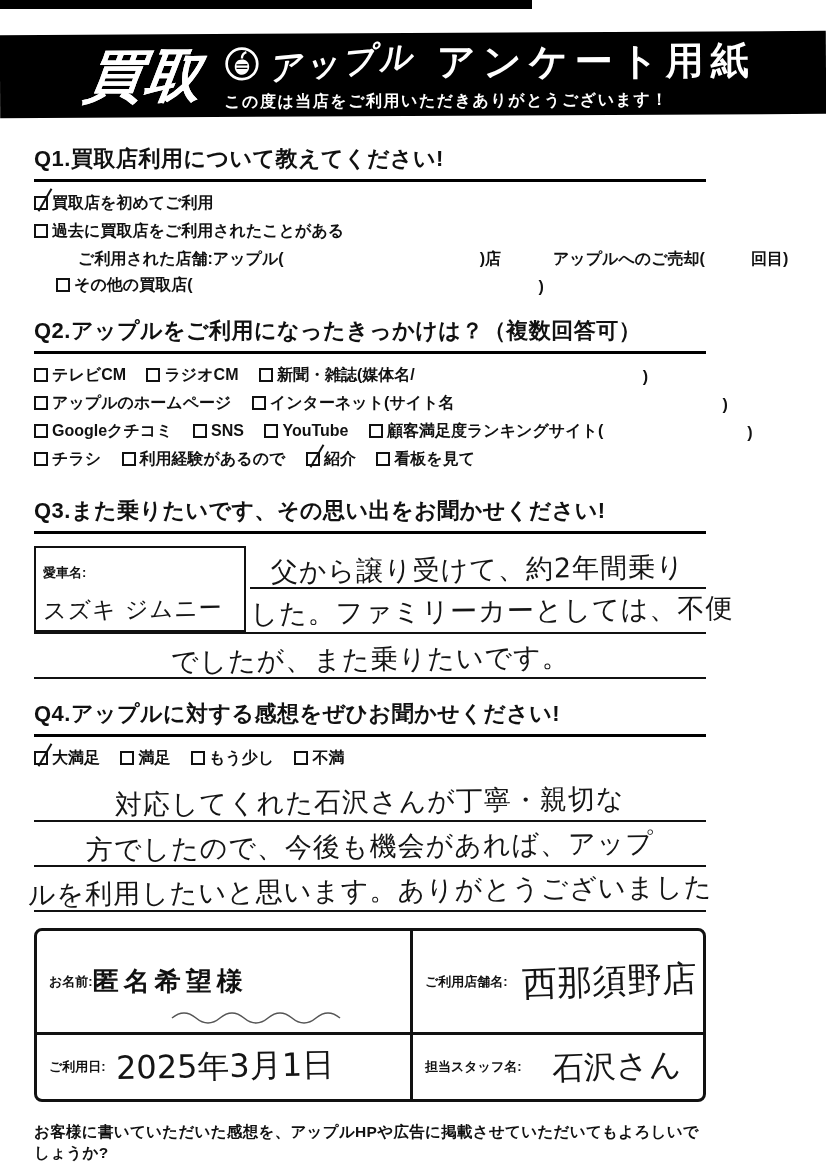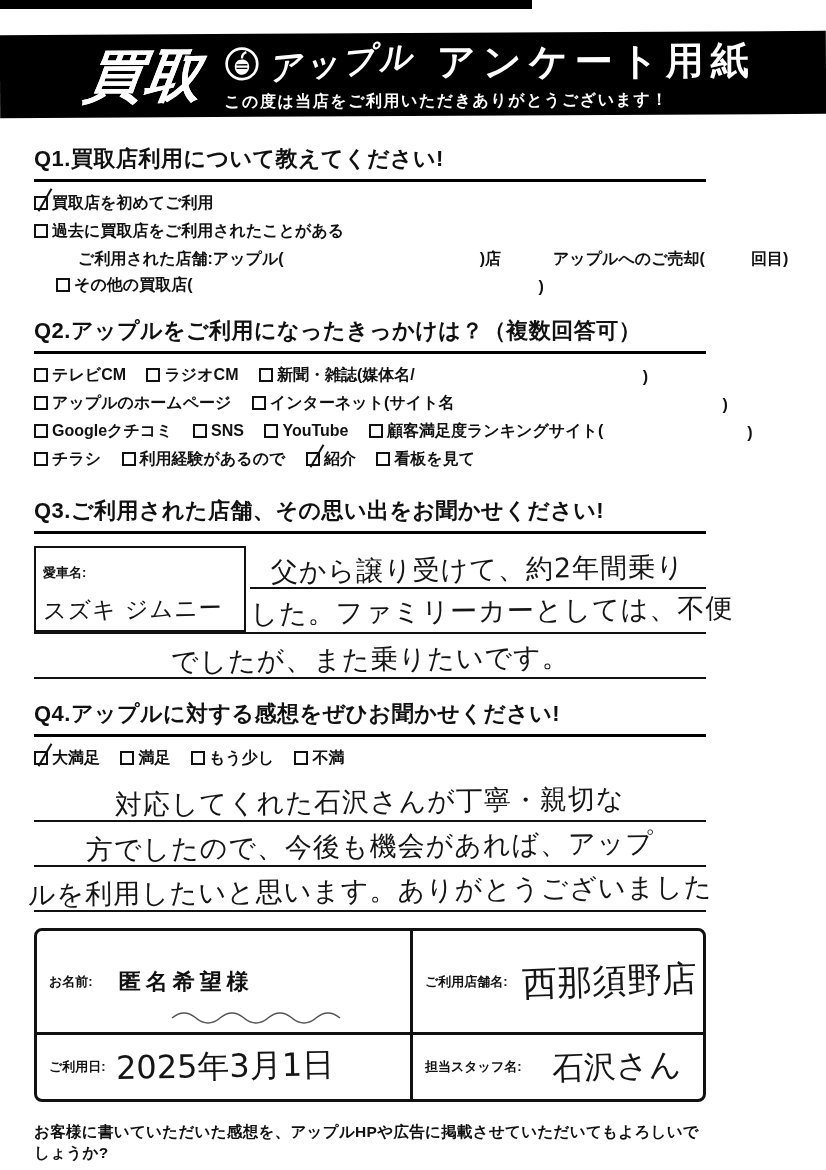--- a/index.html
+++ b/index.html
@@ -57,21 +57,21 @@
   .pad-box { padding-left:216px; }
   .q4lines { margin-top:4px; }
   .q4opts { margin-top:8px; }
   
   .info-table { margin-top:16px; border:3px solid #111; border-radius:8px;
     display:grid; grid-template-columns:376px 1fr; grid-template-rows:104px 64px; overflow:hidden; }
   .cell { padding:22px 12px; position:relative; display:flex; align-items:center; }
   .cell.br { border-right:3px solid #111; }
   .cell.bb { border-bottom:3px solid #111; }
   .small-label { font-size:13px; font-weight:800; flex:0 0 auto; }
-  .name-value { font-size:22px; font-weight:900; letter-spacing:5px; margin-left:26px; }
+  .name-value { font-size:26px; font-weight:900; letter-spacing:5px; }
   .scribble { position:absolute; left:130px; bottom:4px; }
   .hw-store { font-size:35px; margin-left:14px; transform:rotate(-2deg); }
   .hw-date { font-size:32px; margin-left:10px; transform:rotate(-1deg); }
   .hw-staff { font-size:32px; margin-left:30px; transform:rotate(-2deg); }
   
   .foot-q { margin-top:20px; font-size:15.5px; font-weight:800; letter-spacing:0.3px; }
 </style>
 </head>
 <body>
 
@@ -182,21 +182,21 @@
           <span class="cb checked"></span>
           <span>紹介</span>
         </span>
       <span class="cb-item">
           <span class="cb"></span>
           <span>看板を見て</span>
         </span>
     </div>
   </div>
 
-  <div class="qhead q3-head">Q3.ご利用された店舗、その思い出をお聞かせください!</div>
+  <div class="qhead q3-head">Q3.また乗りたいです、その思い出をお聞かせください!</div>
   <div class="write">
     <div class="car-box">
       <div class="car-label">愛車名:</div>
       <div class="car-name hw">スズキ ジムニー</div>
     </div>
     <div class="wline off-box">
         <span class="hw">父から譲り受けて、約2年間乗り</span>
       </div>
     <div class="wline">
         <span class="hw pad-box">ました。ファミリーカーとしては、不便</span>

